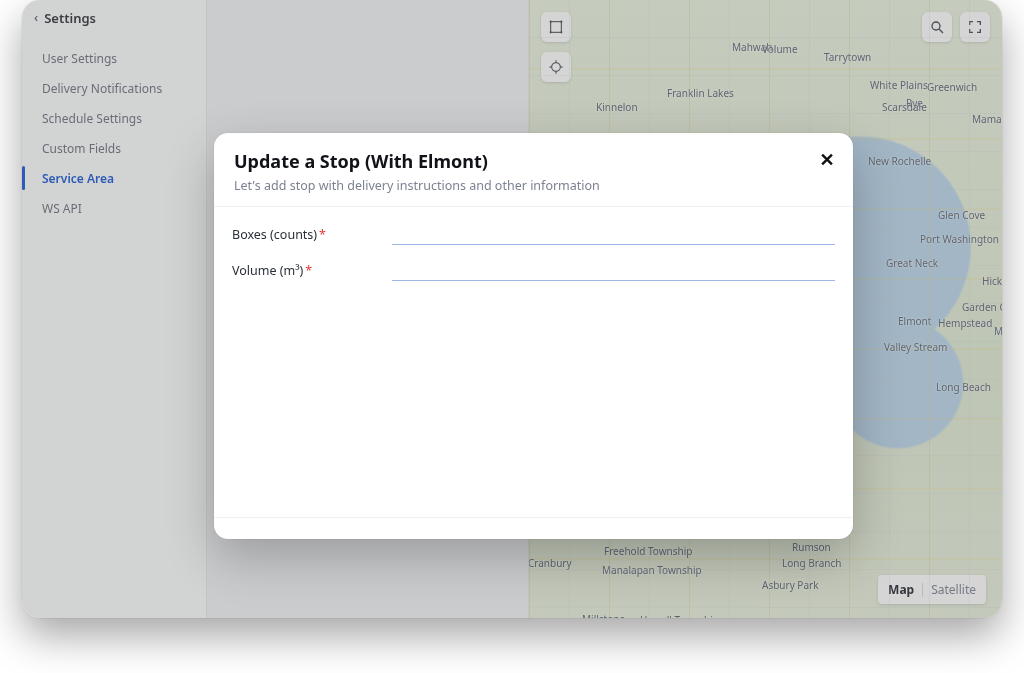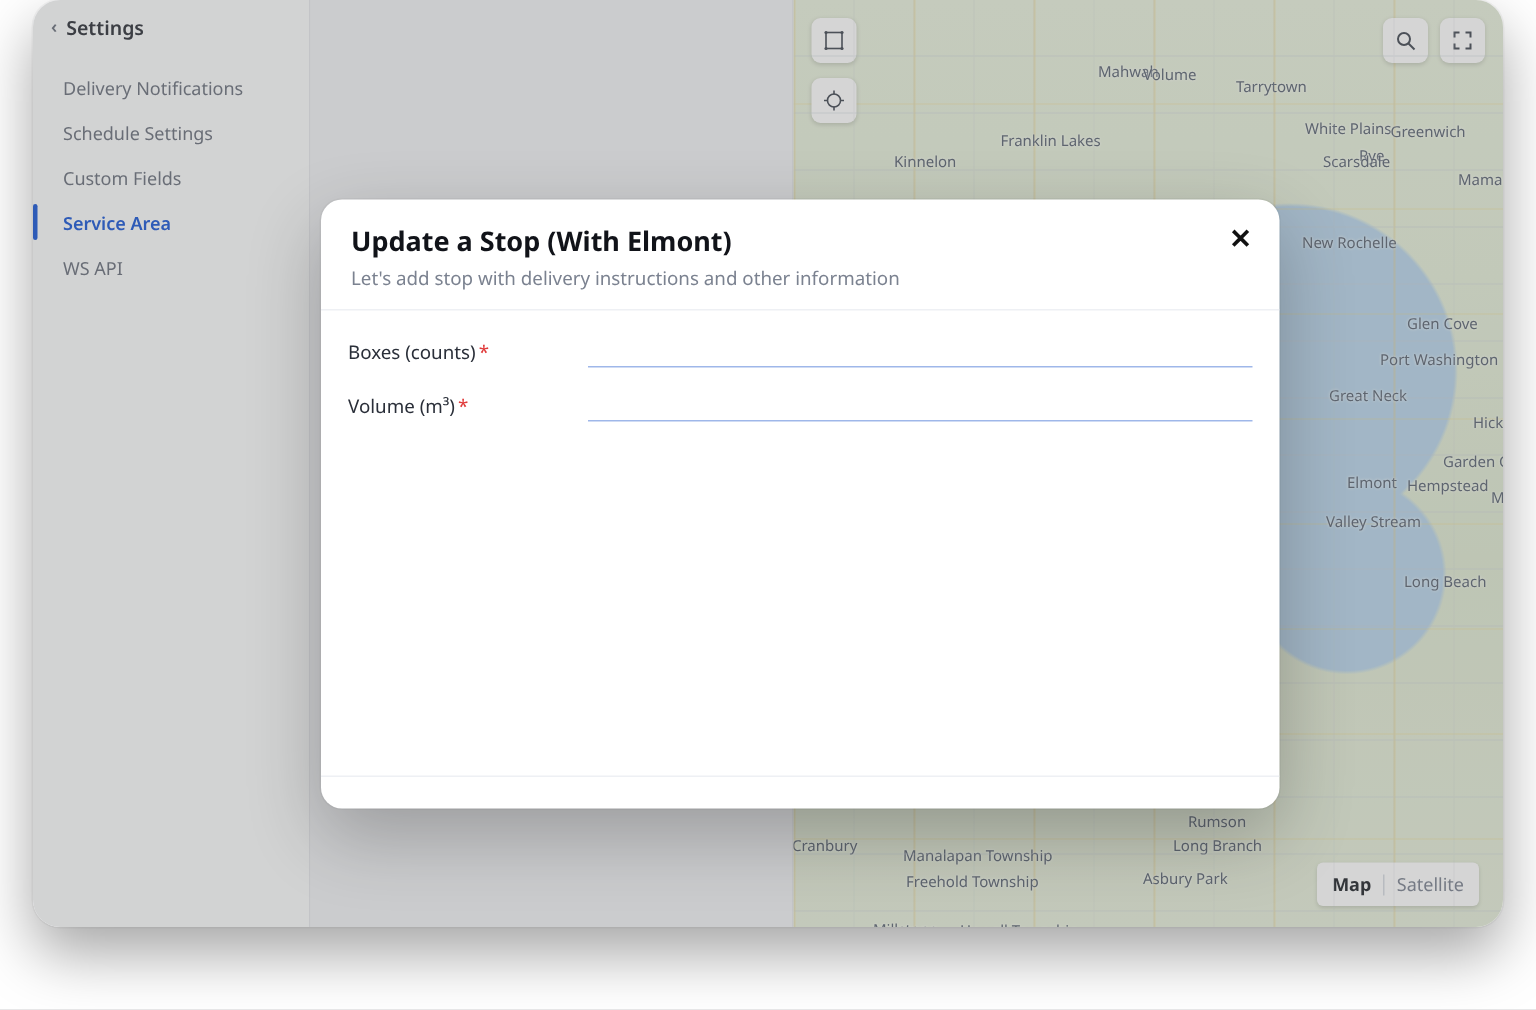--- a/index.html
+++ b/index.html
@@ -264,20 +264,23 @@
 <div class="frame">
   <div class="window">
     <div class="app">
 
       <aside class="sidebar">
         <div class="sidebar-header">
           <span class="chev-left">‹</span>
           <span>Settings</span>
         </div>
         <nav class="nav">
+          <div class="nav-item">
+              <span>User Settings</span>
+            </div>
           <div class="nav-item">
               <span>Delivery Notifications</span>
             </div>
           <div class="nav-item">
               <span>Schedule Settings</span>
             </div>
           <div class="nav-item">
               <span>Custom Fields</span>
             </div>
           <div class="nav-item active">
@@ -309,21 +312,21 @@
               <span class="map-label" style="left: 357px; top: 256px;">Great Neck</span>
               <span class="map-label" style="left: 453px; top: 274px;">Hicksville</span>
               <span class="map-label" style="left: 391px; top: 300px; margin-left: 42px;">Garden City</span>
               <span class="map-label" style="left: 369px; top: 314px;">Elmont</span>
               <span class="map-label" style="left: 409px; top: 316px;">Hempstead</span>
               <span class="map-label" style="left: 465px; top: 324px;">Massape</span>
               <span class="map-label" style="left: 355px; top: 340px;">Valley Stream</span>
               <span class="map-label" style="left: 407px; top: 380px;">Long Beach</span>
               <span class="map-label" style="left: 263px; top: 540px;">Rumson</span>
               <span class="map-label" style="left: 253px; top: 556px;">Long Branch</span>
-              <span class="map-label" style="left: 75px; top: 580px;">Freehold Township</span>
+              <span class="map-label" style="left: 75px; top: 544px;">Freehold Township</span>
               <span class="map-label" style="left: 233px; top: 578px;">Asbury Park</span>
               <span class="map-label" style="left: 73px; top: 563px;">Manalapan Township</span>
               <span class="map-label" style="left: -1px; top: 556px;">Cranbury</span>
               <span class="map-label" style="left: 53px; top: 612px;">Millstone</span>
               <span class="map-label" style="left: 111px; top: 613px;">Howell Township</span>
             </div>
 
           <div class="map-controls-top">
             <div class="map-btn">
               <svg class="icon-svg" viewBox="0 0 24 24">

